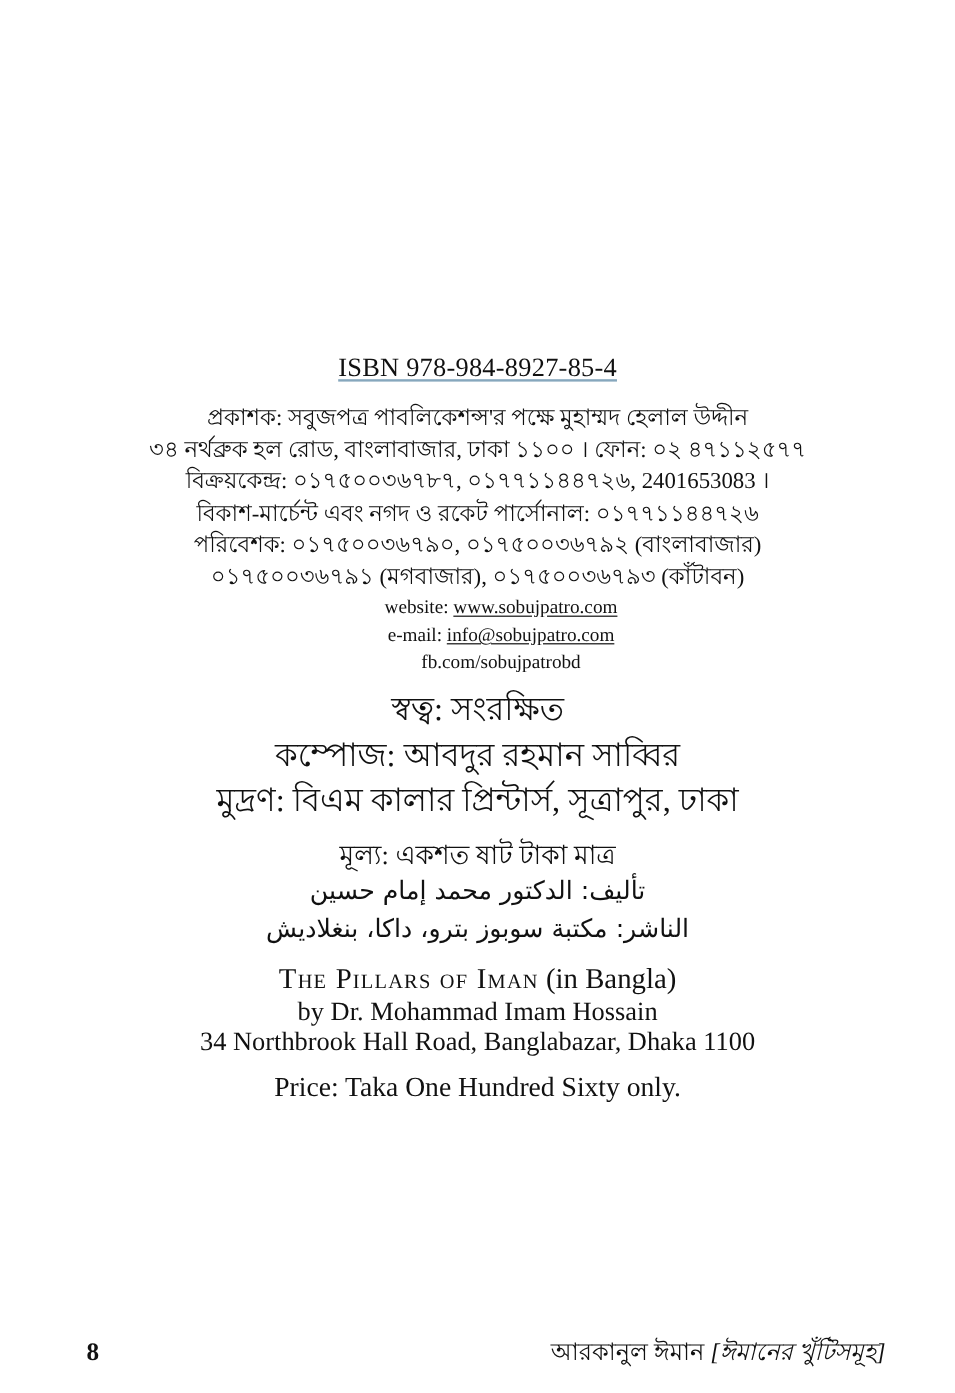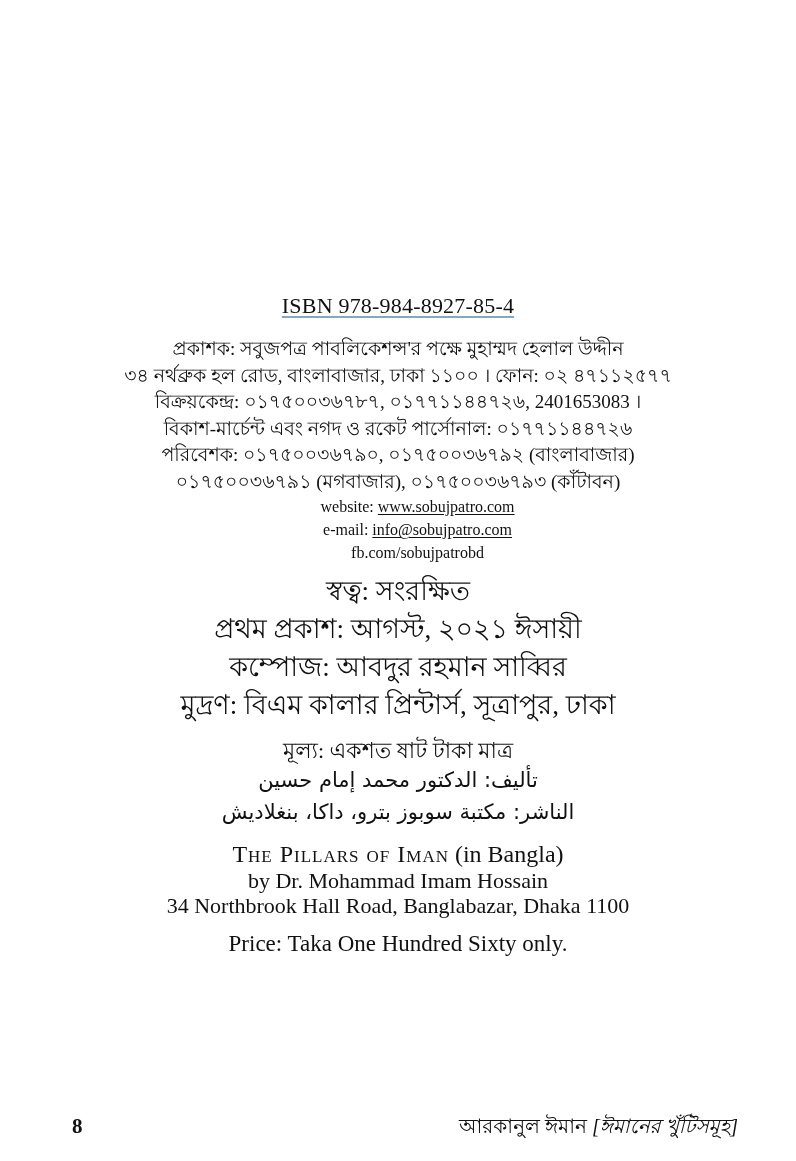--- a/index.html
+++ b/index.html
@@ -120,21 +120,20 @@
 
     <div class="contact-line">
       <span>website: </span><span class="link">www.sobujpatro.com</span>
     </div>
     <div class="contact-line">
       <span>e-mail: </span><span class="link">info@sobujpatro.com</span>
     </div>
     <div class="contact-line">fb.com/sobujpatrobd</div>
 
     <div class="meta-line bn first">স্বত্ব: সংরক্ষিত</div>
-    <div class="meta-line bn">প্রথম প্রকাশ: আগস্ট, ২০২১ ঈসায়ী</div>
     <div class="meta-line bn">কম্পোজ: আবদুর রহমান সাব্বির</div>
     <div class="meta-line bn">মুদ্রণ: বিএম কালার প্রিন্টার্স, সূত্রাপুর, ঢাকা</div>
     <div class="meta-line bn price-bn">মূল্য: একশত ষাট টাকা মাত্র</div>
 
     <div class="ar-line">تأليف: الدكتور محمد إمام حسين</div>
     <div class="ar-line">الناشر: مكتبة سوبوز بترو، داكا، بنغلاديش</div>
 
     <div class="en-title">
       <span class="caps">The Pillars of Iman</span><span> (in Bangla)</span>
     </div>

